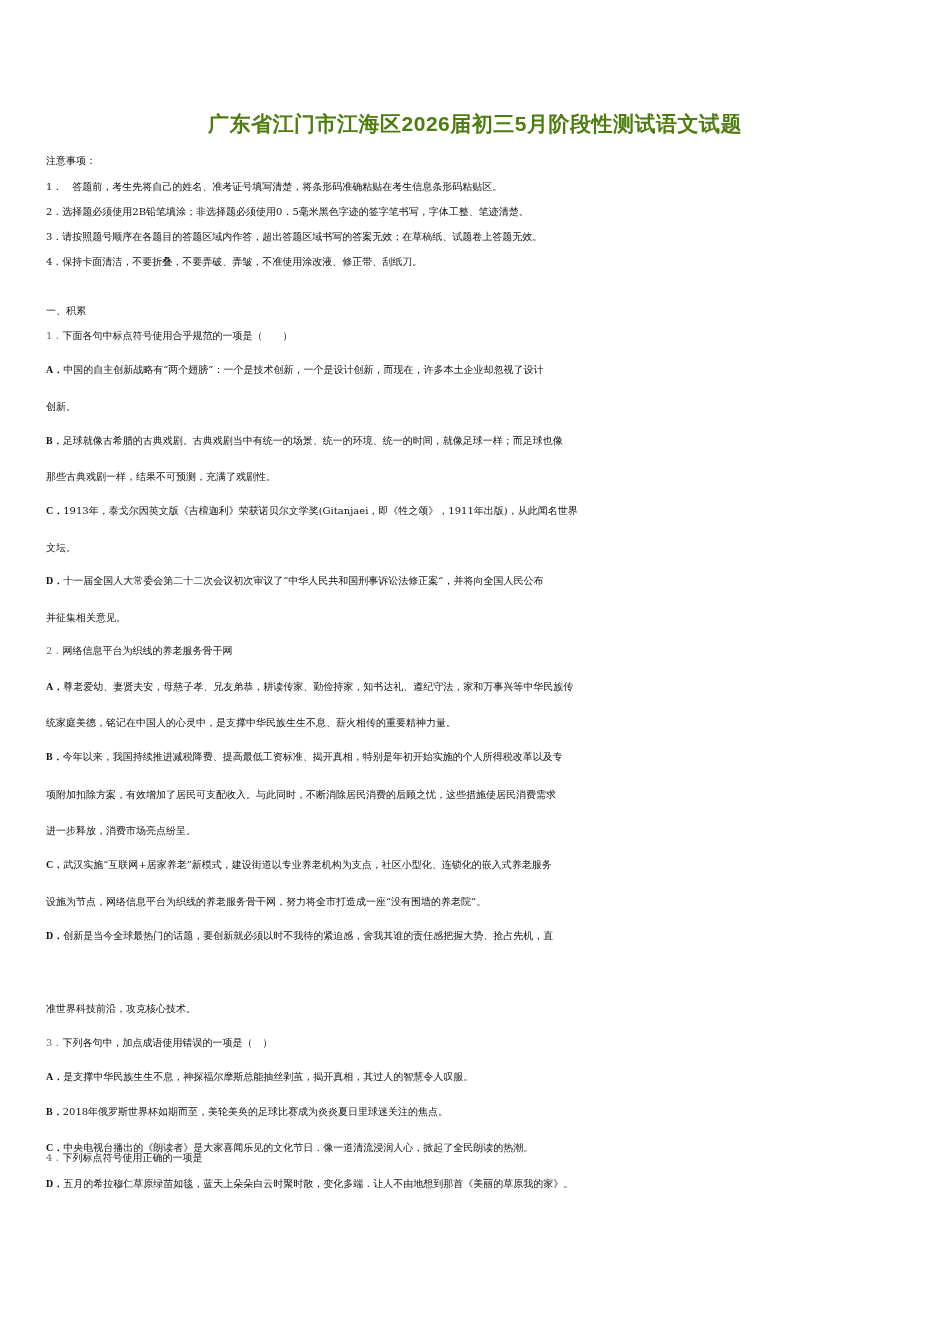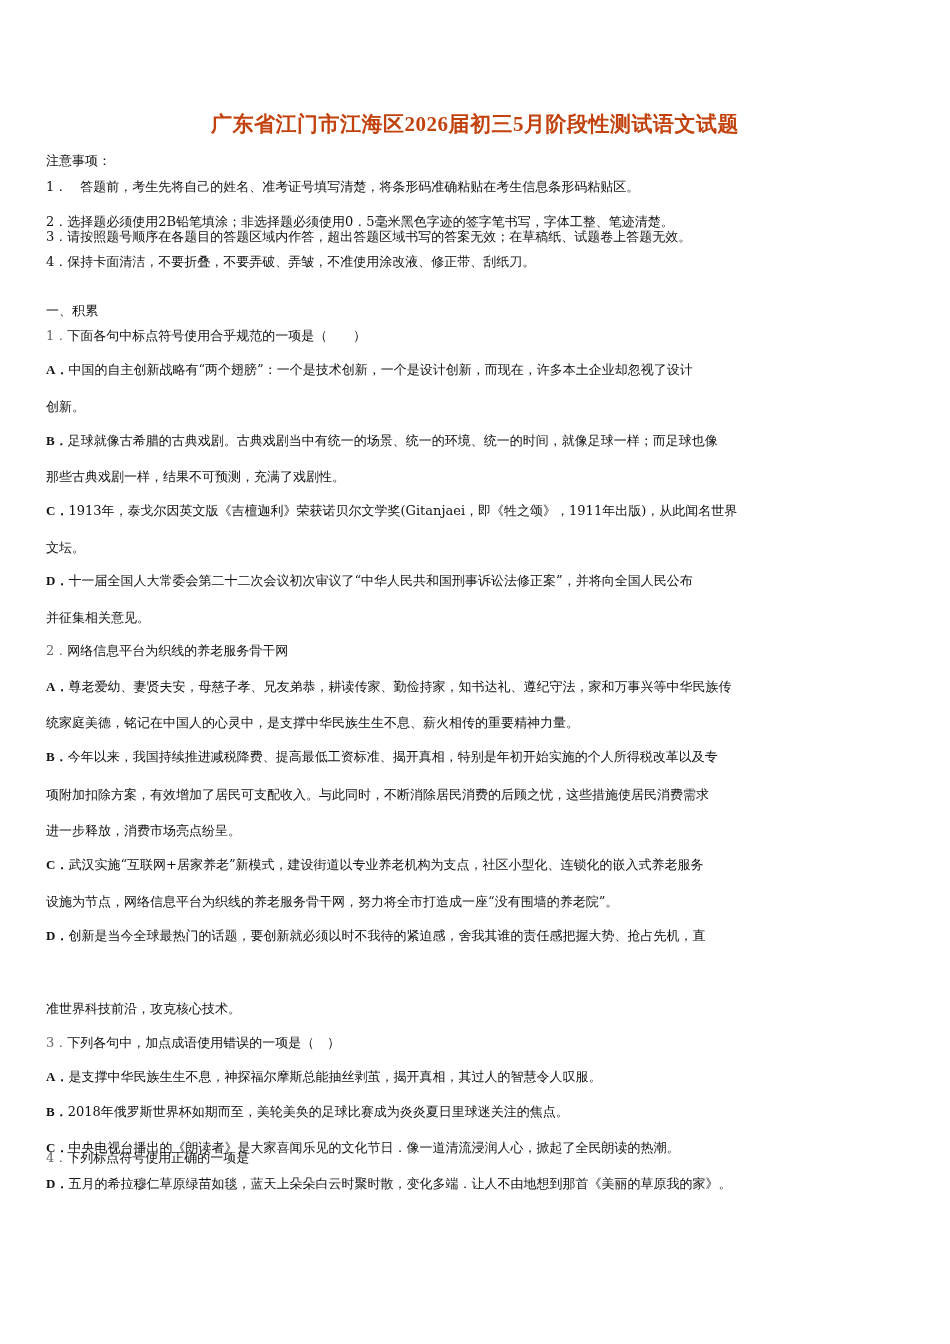--- a/index.html
+++ b/index.html
@@ -4,39 +4,39 @@
 <style>
   html, body { margin: 0; padding: 0; background: #ffffff; }
   body {
     width: 950px; height: 1344px; position: relative; overflow: hidden;
     font-family: "DejaVu Serif", "Liberation Serif", serif;
     color: #111111;
   }
   .page { position: absolute; left: 0; top: 0; width: 950px; height: 1344px; }
   .title {
     position: absolute; left: 0; top: 110px; width: 950px; text-align: center;
-    font-family: Liberation Serif, serif;
-    font-weight: bold; font-size: 21px; letter-spacing: 0.5px; color: #c2410c;
+    font-family: Liberation Sans, sans-serif;
+    font-weight: bold; font-size: 21px; letter-spacing: 0.5px; color: #4d7c0f;
   }
   .line {
     position: absolute; left: 46px; white-space: nowrap;
-    font-size: 13px; line-height: 20px;
+    font-size: 10px; line-height: 20px;
   }
   .qnum { color: #666666; }
   .optlabel { font-weight: bold; font-family: "Liberation Serif", serif; }
 </style>
 </head>
 <body>
 
 <div class="page">
   <div class="title">广东省江门市江海区2026届初三5月阶段性测试语文试题</div>
 
   <div class="line" style="top:151px">注意事项：</div>
   <div class="line" style="top:177px">1．　答题前，考生先将自己的姓名、准考证号填写清楚，将条形码准确粘贴在考生信息条形码粘贴区。</div>
-  <div class="line" style="top:212px">2．选择题必须使用2B铅笔填涂；非选择题必须使用0．5毫米黑色字迹的签字笔书写，字体工整、笔迹清楚。</div>
+  <div class="line" style="top:202px">2．选择题必须使用2B铅笔填涂；非选择题必须使用0．5毫米黑色字迹的签字笔书写，字体工整、笔迹清楚。</div>
   <div class="line" style="top:227px">3．请按照题号顺序在各题目的答题区域内作答，超出答题区域书写的答案无效；在草稿纸、试题卷上答题无效。</div>
   <div class="line" style="top:252px">4．保持卡面清洁，不要折叠，不要弄破、弄皱，不准使用涂改液、修正带、刮纸刀。</div>
 
   <div class="line" style="top:301px">一、积累</div>
 
   <div class="line" style="top:326px"><span class="qnum">1．</span><span>下面各句中标点符号使用合乎规范的一项是（　　）</span></div>
   <div class="line" style="top:360px"><span class="optlabel">A．</span><span>中国的自主创新战略有“两个翅膀”：一个是技术创新，一个是设计创新，而现在，许多本土企业却忽视了设计</span></div>
   <div class="line" style="top:397px">创新。</div>
   <div class="line" style="top:431px"><span class="optlabel">B．</span><span>足球就像古希腊的古典戏剧。古典戏剧当中有统一的场景、统一的环境、统一的时间，就像足球一样；而足球也像</span></div>
   <div class="line" style="top:467px">那些古典戏剧一样，结果不可预测，充满了戏剧性。</div>

